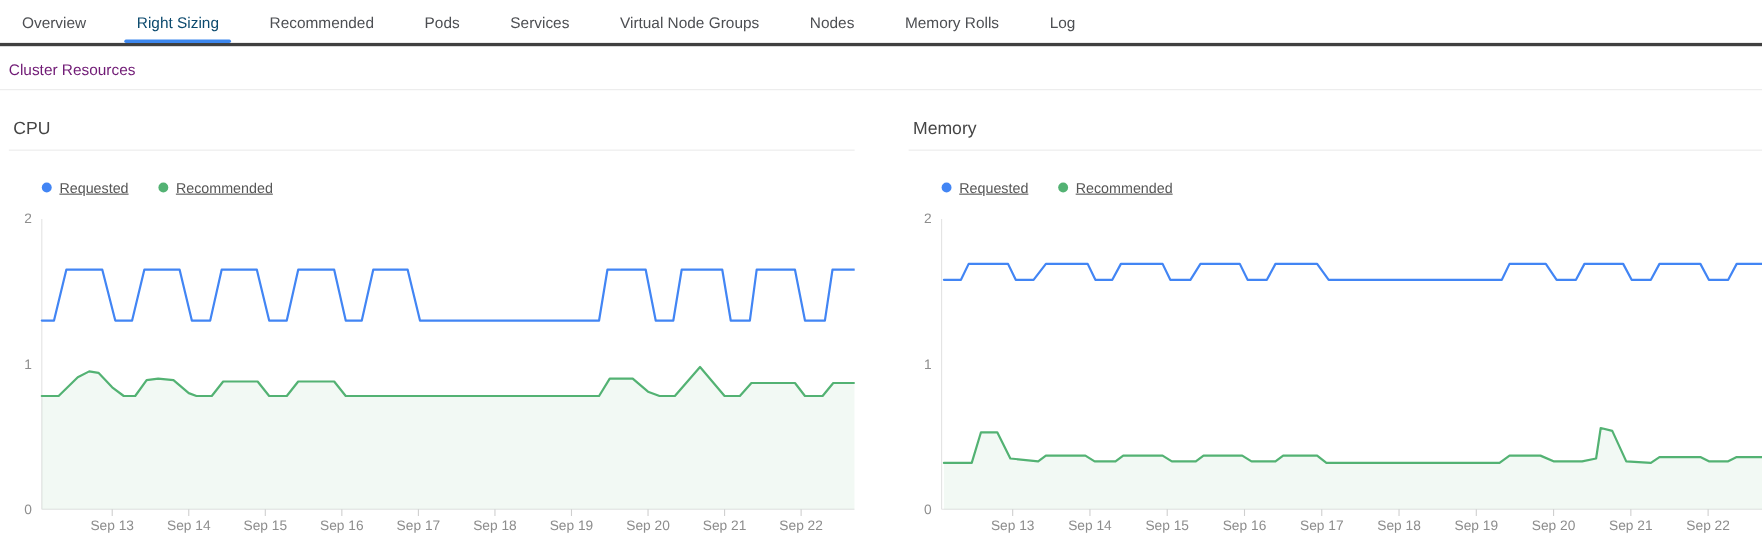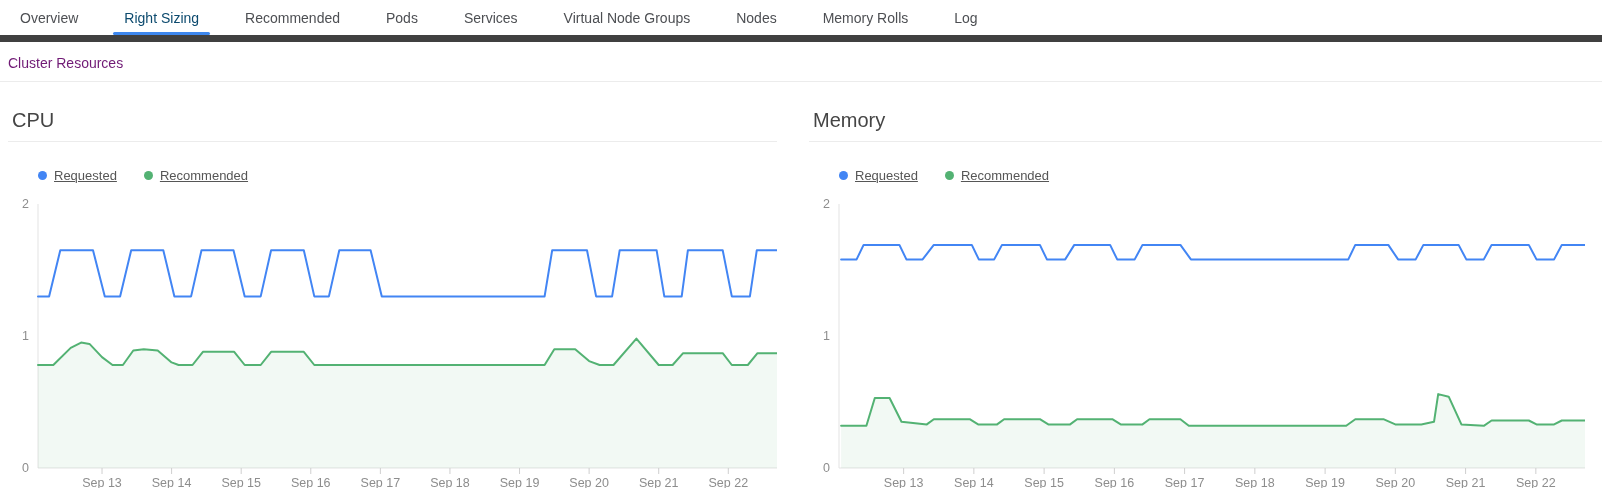--- a/index.html
+++ b/index.html
@@ -7,43 +7,43 @@
   body {
     width: 1602px; height: 488px; overflow: hidden;
     background: #ffffff;
     font-family: "Liberation Sans", sans-serif;
     color: #4a4a4a;
   }
   
   .tabbar {
     display: flex; align-items: stretch; gap: 46px;
     height: 42px; padding-left: 20px;
-    border-bottom: 7px solid #404040;
+    border-bottom: 3px solid #404040;
   }
   .tab {
     position: relative; display: flex; align-items: center;
     font-size: 14px; color: #4d4f53; cursor: pointer; white-space: nowrap;
   }
   .tab.active { color: #0c4a6e; }
   .tab.active::after {
     content: ""; position: absolute; left: -11px; right: -11px; bottom: 0;
     height: 3px; background: #3d87ee; border-radius: 2px;
   }
   
   .section-header {
     font-size: 14px; color: #701a75;
     padding: 13px 0 10px 8px;
     border-bottom: 1px solid #ececec;
   }
   
   .charts { display: flex; padding-left: 8px; }
   .chart-col { width: 769px; padding-top: 27px; }
-  .chart-col + .chart-col { margin-left: 32px; width: auto; flex: 1; }
+  .chart-col + .chart-col { margin-left: 49px; width: auto; flex: 1; }
   .chart-title {
-    margin: 0; font-size: 20px; font-weight: 400; color: #454545;
+    margin: 0; font-size: 16px; font-weight: 400; color: #454545;
     padding: 0 0 9px 4px; border-bottom: 1px solid #ececec;
   }
   .legend {
     display: flex; align-items: center; gap: 27px;
     margin: 26px 0 0 30px; font-size: 13px; color: #565656; text-decoration: underline;
   }
   .legend-item { display: flex; align-items: center; gap: 7px; cursor: pointer; }
   .dot { width: 9px; height: 9px; border-radius: 50%; flex: 0 0 auto; }
   .plot { margin-top: 8px; height: 300px; width: 100%; }
   .plot svg { display: block; }

